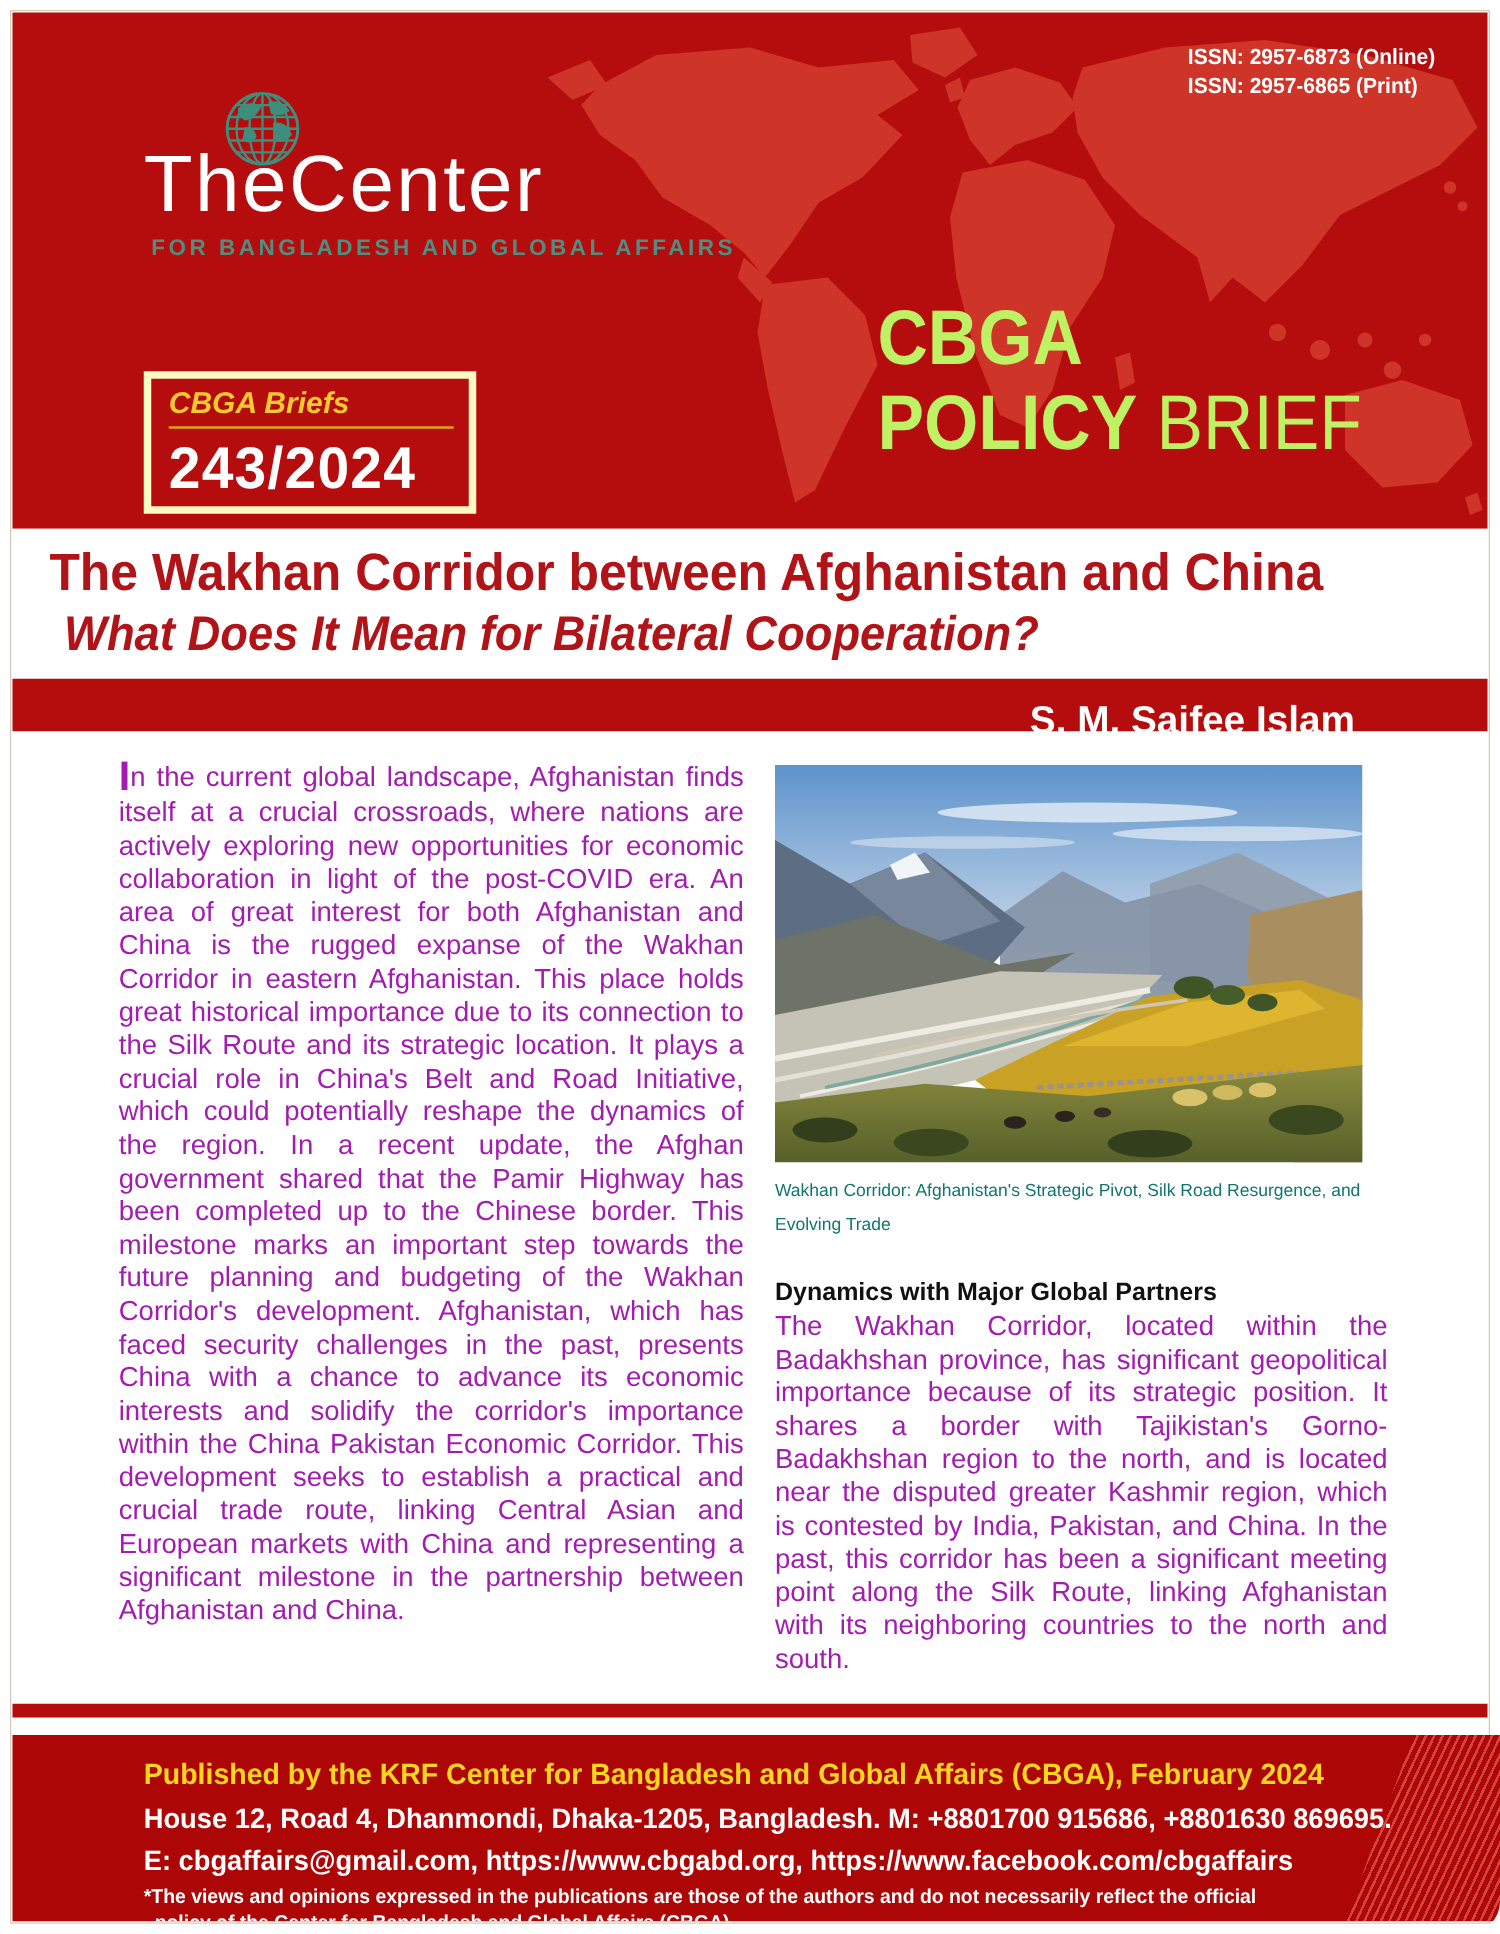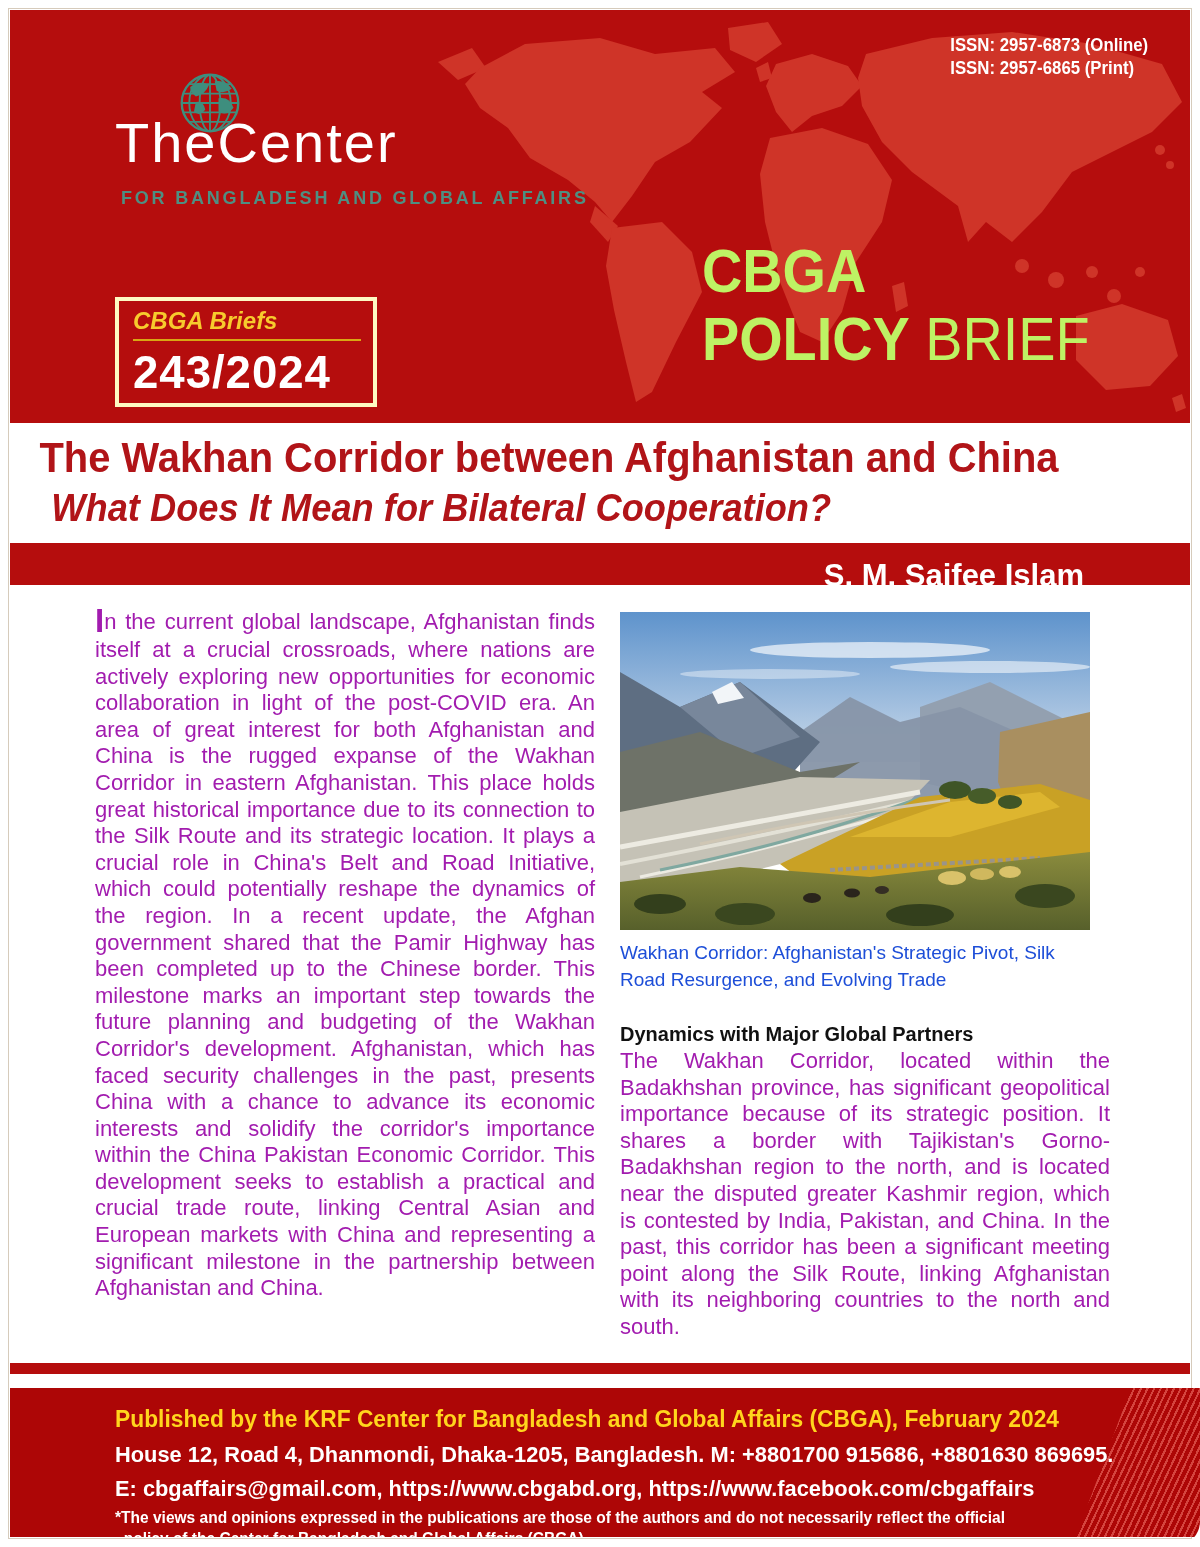--- a/index.html
+++ b/index.html
@@ -7,25 +7,25 @@
         font-family:"Liberation Sans",sans-serif;border-radius:26px;}
   .frame{position:absolute;inset:8px;border:1px solid #d6cbbb;pointer-events:none;}
 
   
   .header{position:absolute;left:10px;top:10px;width:1180px;height:413px;background:#B50D0D;overflow:hidden;}
   .worldmap{position:absolute;right:0;top:0;}
   .issn{position:absolute;top:24px;right:42px;text-align:left;color:#ffffff;font-weight:700;
         font-size:17.5px;line-height:23px;transform:scaleX(0.96);transform-origin:right top;}
   .logo{position:absolute;left:105px;top:52px;}
   .globe{position:absolute;left:62px;top:8px;}
-  .logo-title{position:absolute;left:0;top:48px;color:#ffffff;font-size:56px;font-weight:400;
+  .logo-title{position:absolute;left:0;top:48px;color:#ffffff;font-size:64px;font-weight:400;
               letter-spacing:2px;white-space:nowrap;}
   .logo-tagline{position:absolute;left:6px;top:126px;color:#4E8F82;font-size:18px;font-weight:700;
                 letter-spacing:2.8px;white-space:nowrap;}
-  .briefs-box{position:absolute;left:105px;top:287px;width:228px;height:92px;border:4px solid #fef9c3;
+  .briefs-box{position:absolute;left:105px;top:287px;width:228px;height:92px;border:6px solid #fef9c3;
               padding:6px 12px 4px 14px;}
   .briefs-label{color:#F7CB2D;font-size:24px;font-weight:700;font-style:italic;}
   .briefs-rule{height:2px;background:#D9A713;margin:4px 0 3px 0;}
   .briefs-number{color:#ffffff;font-size:47px;font-weight:700;letter-spacing:1px;
                  transform:scaleX(0.97);transform-origin:left top;}
   .brief-type{position:absolute;left:692px;top:228px;color:#bef264;}
   .bt1{font-size:62px;font-weight:700;line-height:66px;transform:scaleX(0.9);transform-origin:left top;}
   .bt2{font-size:62px;line-height:70px;white-space:nowrap;transform:scaleX(0.9);transform-origin:left top;}
   .bt2 .w1{font-weight:700;}
   .bt2 .w2{font-weight:400;}
@@ -38,21 +38,21 @@
                  transform:scaleX(0.93);transform-origin:center top;}
   .author-band{position:absolute;left:10px;top:543px;width:1180px;height:42px;background:#B50D0D;}
   .author-name{position:absolute;right:106px;top:12px;line-height:42px;color:#ffffff;font-size:31px;font-weight:700;}
 
   
   .col-left{position:absolute;left:95px;top:604px;width:500px;}
   .para{margin:0;font-size:22px;line-height:26.6px;color:#a21caf;text-align:justify;}
   .dropcap{font-weight:700;font-size:33px;line-height:1;vertical-align:-3px;}
   .col-right{position:absolute;left:620px;top:612px;width:490px;}
   .photo{display:block;width:470px;height:318px;}
-  .caption{margin:9px 0 0 0;font-size:19px;line-height:27px;color:#1d4ed8;width:480px;}
+  .caption{margin:9px 0 0 0;font-size:14px;line-height:27px;color:#0f766e;width:480px;}
   .sec-head{margin:30px 0 0 0;font-size:20px;font-weight:700;color:#111111;}
   .right-para{margin:2px 0 0 0;}
 
   
   .divider-bar{position:absolute;left:10px;top:1363px;width:1180px;height:11px;background:#B50D0D;}
   .footer{position:absolute;left:10px;top:1388px;width:1180px;height:149px;background:#AD0606;overflow:hidden;padding-left:36px;}
   .stripes{position:absolute;right:0;top:0;bottom:0;width:150px;
            background:repeating-linear-gradient(115deg,rgba(245,120,110,0) 0 4px,rgba(245,120,110,0.55) 4px 6px);
            clip-path:polygon(0 100%,55px 0,150px 0,150px 100%);}
   .footer-text{position:absolute;left:105px;top:18px;transform:scaleX(0.97);transform-origin:left top;}

